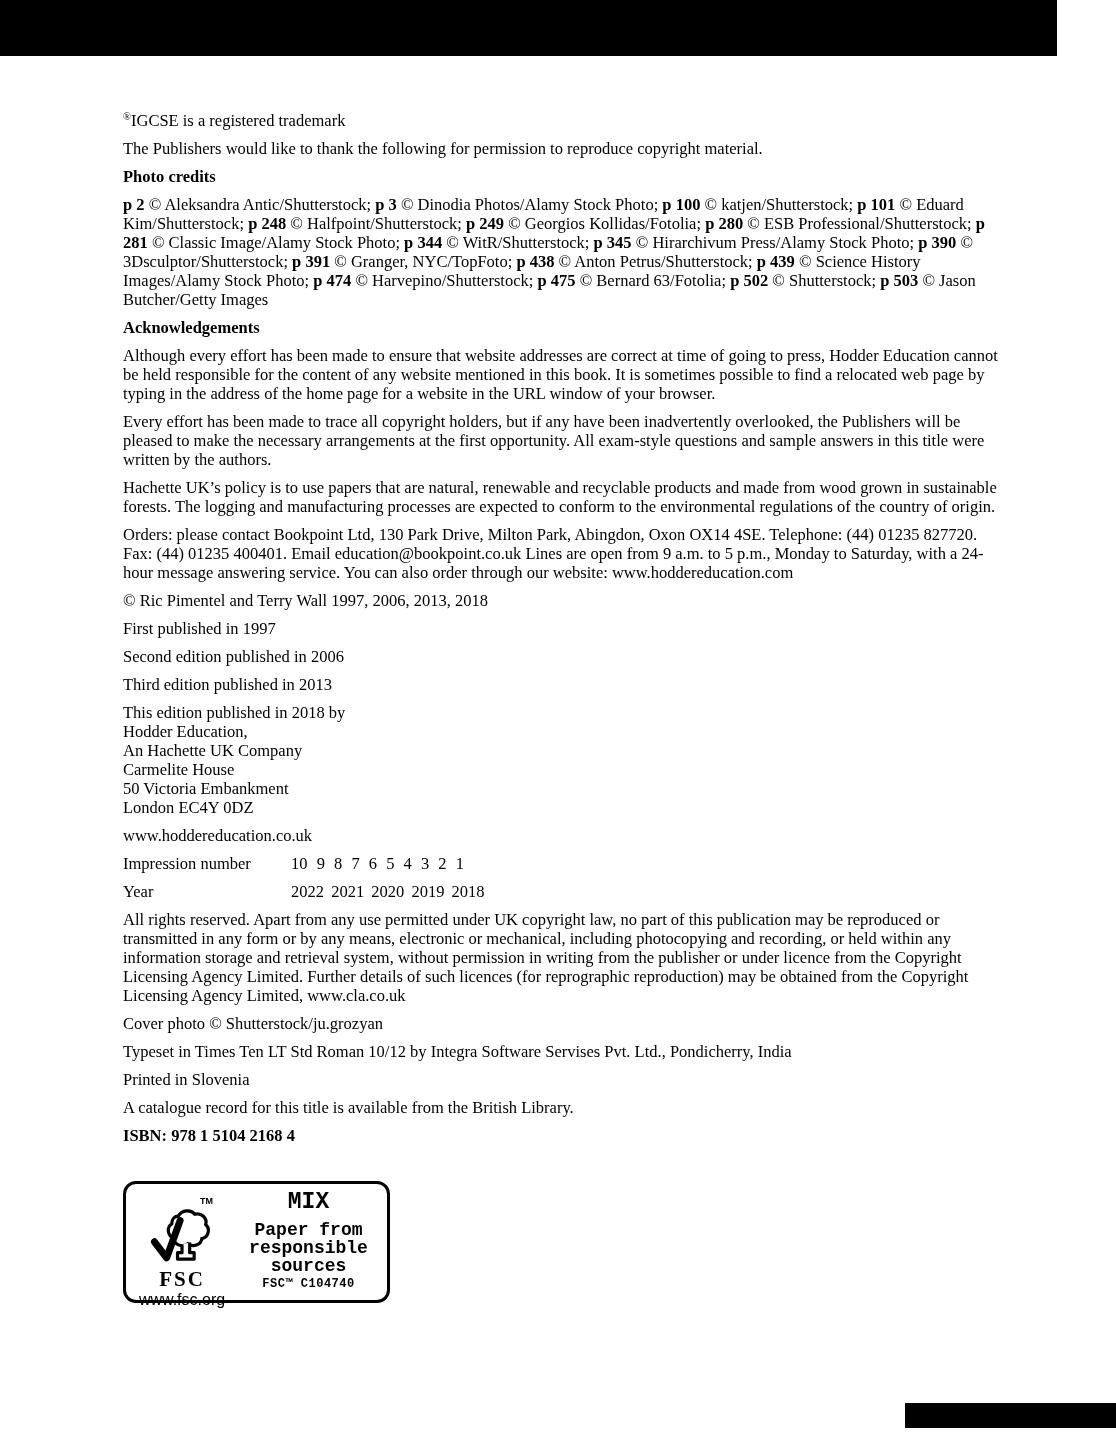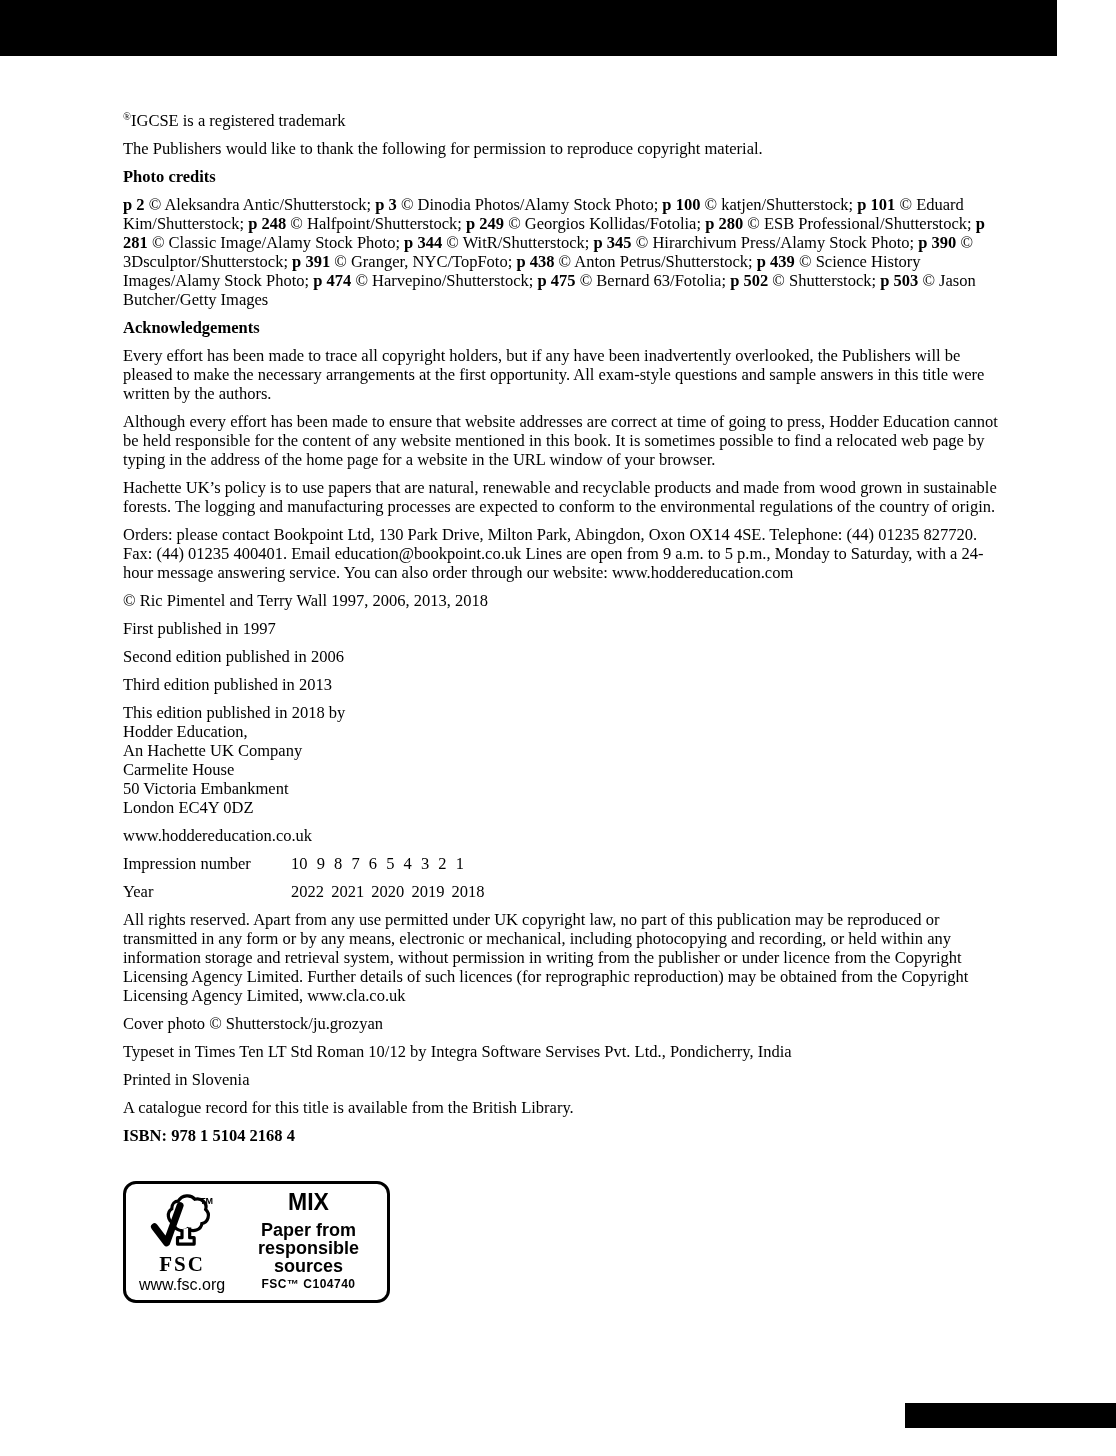--- a/index.html
+++ b/index.html
@@ -18,26 +18,26 @@
   .row-label{flex:0 0 168px;}
   .vals-imp{word-spacing:5px;white-space:pre;}
   .vals-year{word-spacing:3px;white-space:pre;}
   .isbn{font-weight:bold;margin-bottom:36px;}
   
   .fsc-box{
     width:267px;height:122px;border:3px solid #000;border-radius:13px;
     box-sizing:border-box;display:flex;font-family:"Liberation Sans",sans-serif;
     background:#fff;
   }
-  .fsc-left{flex:0 0 112px;position:relative;text-align:center;padding-top:6px;}
+  .fsc-left{flex:0 0 112px;position:relative;text-align:center;padding-top:21px;}
   .fsc-left svg{display:block;margin:0 auto;}
   .fsc-tm{position:absolute;top:8px;left:74px;font-size:9px;font-weight:bold;letter-spacing:0;}
   .fsc-name{font-family:"Liberation Serif",serif;font-weight:bold;font-size:21px;line-height:25px;letter-spacing:2px;}
   .fsc-url{font-size:16px;line-height:13px;margin-top:1px;}
-  .fsc-right{flex:1;display:flex;flex-direction:column;align-items:center;justify-content:center;text-align:center;padding-right:8px;}
+  .fsc-right{flex:1;display:flex;flex-direction:column;align-items:center;justify-content:center;text-align:center;padding-right:8px;font-family:Liberation Mono, monospace;}
   .fsc-mix{font-size:23px;font-weight:bold;line-height:24px;margin-bottom:7px;}
   .fsc-paper{font-size:18px;font-weight:bold;line-height:18px;margin-bottom:0;}
   .fsc-code{font-size:12px;font-weight:bold;letter-spacing:0.5px;}
 </style>
 </head>
 <body>
 
 <div class="page">
 
   <div class="bar-top"></div>
@@ -48,23 +48,23 @@
     <p><sup class="reg">®</sup><span>IGCSE is a registered trademark</span></p>
 
     <p>The Publishers would like to thank the following for permission to reproduce copyright material.</p>
 
     <p class="bold">Photo credits</p>
 
     <p id="photo-credits"><b>p 2</b> © Aleksandra Antic/Shutterstock; <b>p 3</b> © Dinodia Photos/Alamy Stock Photo; <b>p 100</b> © katjen/Shutterstock; <b>p 101</b> © Eduard Kim/Shutterstock; <b>p 248</b> © Halfpoint/Shutterstock; <b>p 249</b> © Georgios Kollidas/Fotolia; <b>p 280</b> © ESB Professional/Shutterstock; <b>p 281</b> © Classic Image/Alamy Stock Photo; <b>p 344</b> © WitR/Shutterstock; <b>p 345</b> © Hirarchivum Press/Alamy Stock Photo; <b>p 390</b> © 3Dsculptor/Shutterstock; <b>p 391</b> © Granger, NYC/TopFoto; <b>p 438</b> © Anton Petrus/Shutterstock; <b>p 439</b> © Science History Images/Alamy Stock Photo; <b>p 474</b> © Harvepino/Shutterstock; <b>p 475</b> © Bernard 63/Fotolia; <b>p 502</b> © Shutterstock; <b>p 503</b> © Jason Butcher/Getty Images</p>
 
     <p class="bold">Acknowledgements</p>
 
+    <p>Although every effort has been made to ensure that website addresses are correct at time of going to press, Hodder Education cannot be held responsible for the content of any website mentioned in this book. It is sometimes possible to find a relocated web page by typing in the address of the home page for a website in the URL window of your browser.</p>
+
     <p>Every effort has been made to trace all copyright holders, but if any have been inadvertently overlooked, the Publishers will be pleased to make the necessary arrangements at the first opportunity. All exam-style questions and sample answers in this title were written by the authors.</p>
-
-    <p>Although every effort has been made to ensure that website addresses are correct at time of going to press, Hodder Education cannot be held responsible for the content of any website mentioned in this book. It is sometimes possible to find a relocated web page by typing in the address of the home page for a website in the URL window of your browser.</p>
 
     <p>Hachette UK’s policy is to use papers that are natural, renewable and recyclable products and made from wood grown in sustainable forests. The logging and manufacturing processes are expected to conform to the environmental regulations of the country of origin.</p>
 
     <p>Orders: please contact Bookpoint Ltd, 130 Park Drive, Milton Park, Abingdon, Oxon OX14 4SE. Telephone: (44) 01235 827720. Fax: (44) 01235 400401. Email education@bookpoint.co.uk Lines are open from 9 a.m. to 5 p.m., Monday to Saturday, with a 24-hour message answering service. You can also order through our website: www.hoddereducation.com</p>
 
     <p>© Ric Pimentel and Terry Wall 1997, 2006, 2013, 2018</p>
 
     <p>First published in 1997</p>
     <p>Second edition published in 2006</p>
     <p>Third edition published in 2013</p>

